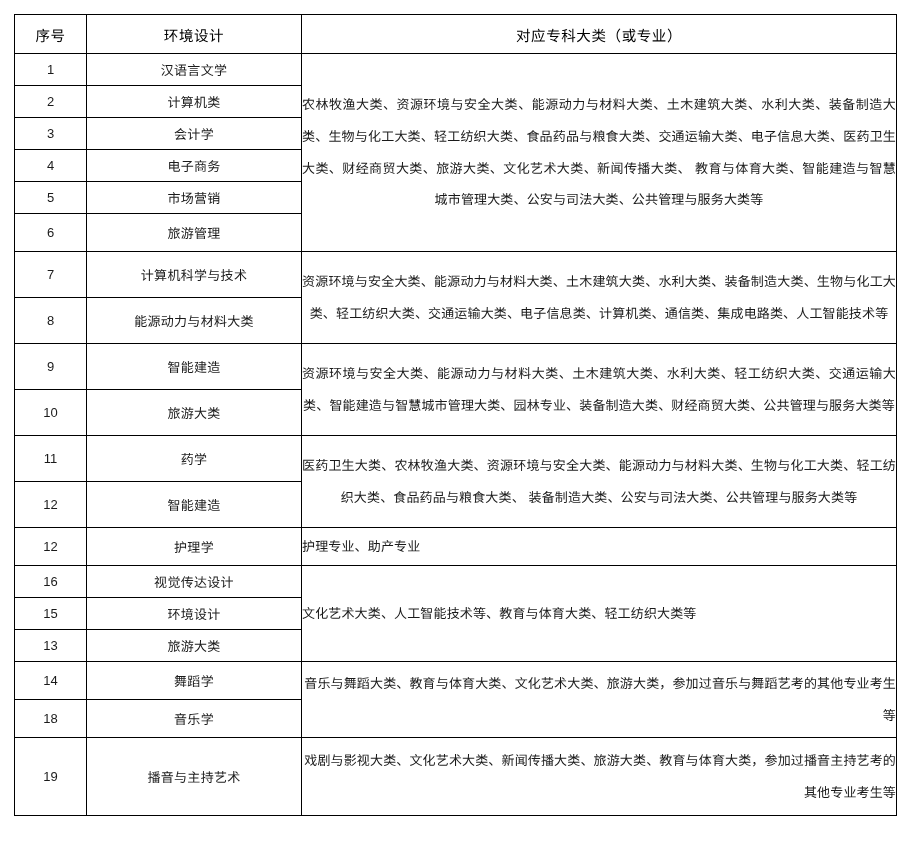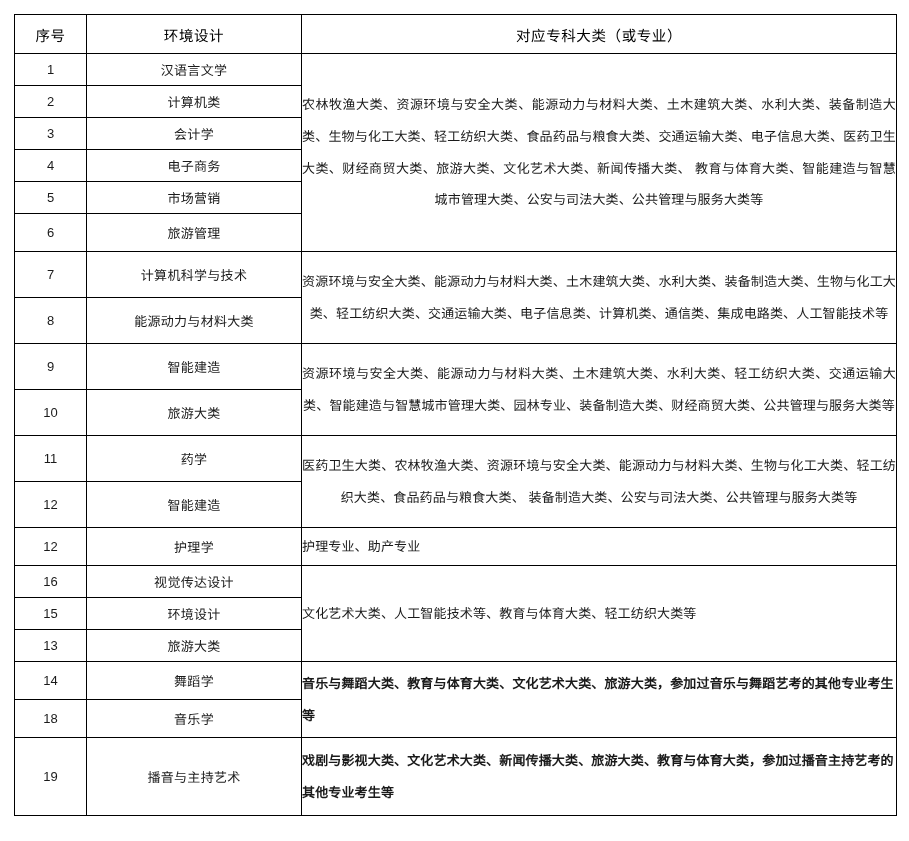--- a/index.html
+++ b/index.html
@@ -68,21 +68,21 @@
   
   .desc-cell {
     font-size: 13px;
     line-height: 2.45;
     color: #1a1a1a;
     padding: 0 10px;
     letter-spacing: 0.15px;
   }
   .desc-cell.justify  { text-align: justify; text-align-last: center; }
   .desc-cell.centered { text-align: left; }
-  .desc-cell.leading  { text-align: left; font-weight: bold; }
+  .desc-cell.leading  { text-align: right; }
   .desc-text { display: block; }
 
   
   tr.r-h   { height: 38px; }
   tr.r-sm  { height: 32px; }
   tr.r-md  { height: 38px; }
   tr.r-lg  { height: 46px; }
 </style>
 </head>
 <body>

